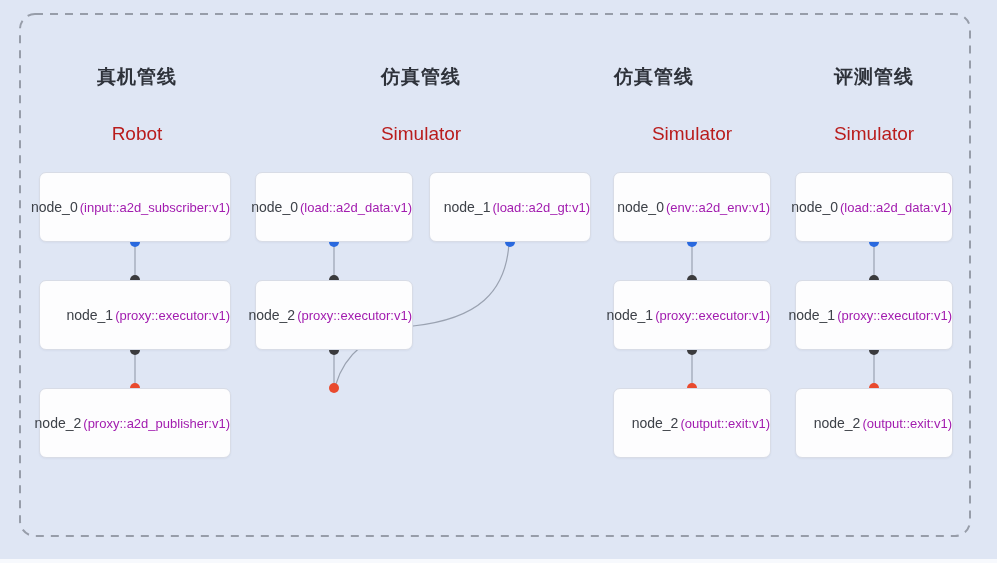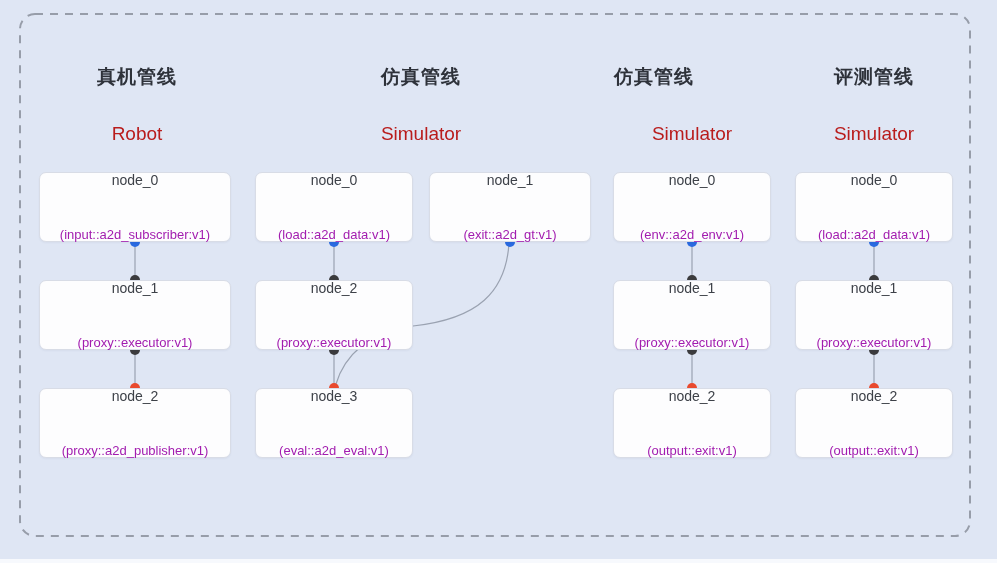--- a/index.html
+++ b/index.html
@@ -25,23 +25,23 @@
     transform:translateX(-50%);
     font-size:19px; font-weight:400; color:#b91c1c;
     white-space:nowrap;
   }
   .node {
     position:absolute; height:70px;
     background:#fdfdfe;
     border:1px solid #d8dce6;
     border-radius:7px;
     box-sizing:border-box;
-    display:flex; flex-direction:column;
-    align-items:center; justify-content:space-between;
-    gap:11px;
+    display:flex; flex-direction:row;
+    align-items:center; justify-content:flex-end;
+    gap:2px;
     box-shadow:0 1px 2px rgba(40,60,100,0.05);
   }
   .node-name { font-size:14px; color:#3d4148; line-height:1; }
   .node-type { font-size:13px; color:#a21caf; line-height:1; }
   .bottom-fade {
     position:absolute; left:0; bottom:0; width:100%; height:4px;
     background:#f7f9fd;
   }
 </style>
 </head>
@@ -108,29 +108,25 @@
     <div class="node-name">node_2</div>
     <div class="node-type">(proxy::a2d_publisher:v1)</div>
   </div>
 
   <div class="node" style="left:255px;top:172px;width:158px">
     <div class="node-name">node_0</div>
     <div class="node-type">(load::a2d_data:v1)</div>
   </div>
   <div class="node" style="left:429px;top:172px;width:162px">
     <div class="node-name">node_1</div>
-    <div class="node-type">(exit::a2d_gt:v1)</div>
+    <div class="node-type">(load::a2d_gt:v1)</div>
   </div>
   <div class="node" style="left:255px;top:280px;width:158px">
     <div class="node-name">node_2</div>
     <div class="node-type">(proxy::executor:v1)</div>
-  </div>
-  <div class="node" style="left:255px;top:388px;width:158px">
-    <div class="node-name">node_3</div>
-    <div class="node-type">(eval::a2d_eval:v1)</div>
   </div>
 
   <div class="node" style="left:613px;top:172px;width:158px">
     <div class="node-name">node_0</div>
     <div class="node-type">(env::a2d_env:v1)</div>
   </div>
   <div class="node" style="left:613px;top:280px;width:158px">
     <div class="node-name">node_1</div>
     <div class="node-type">(proxy::executor:v1)</div>
   </div>

